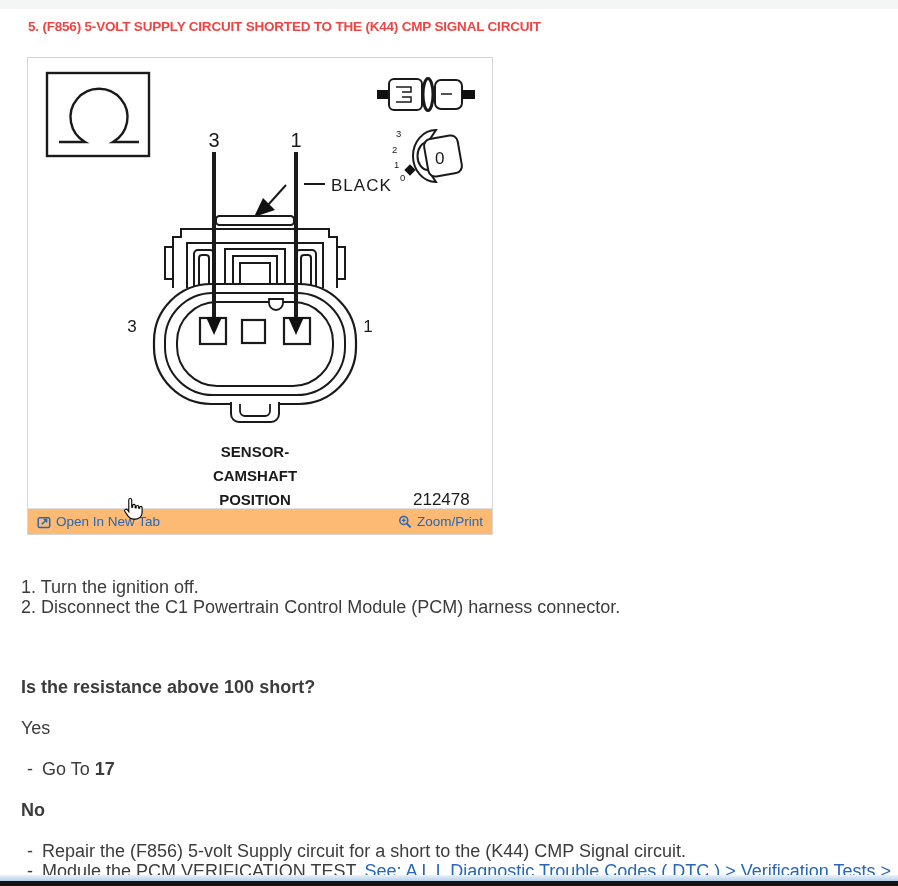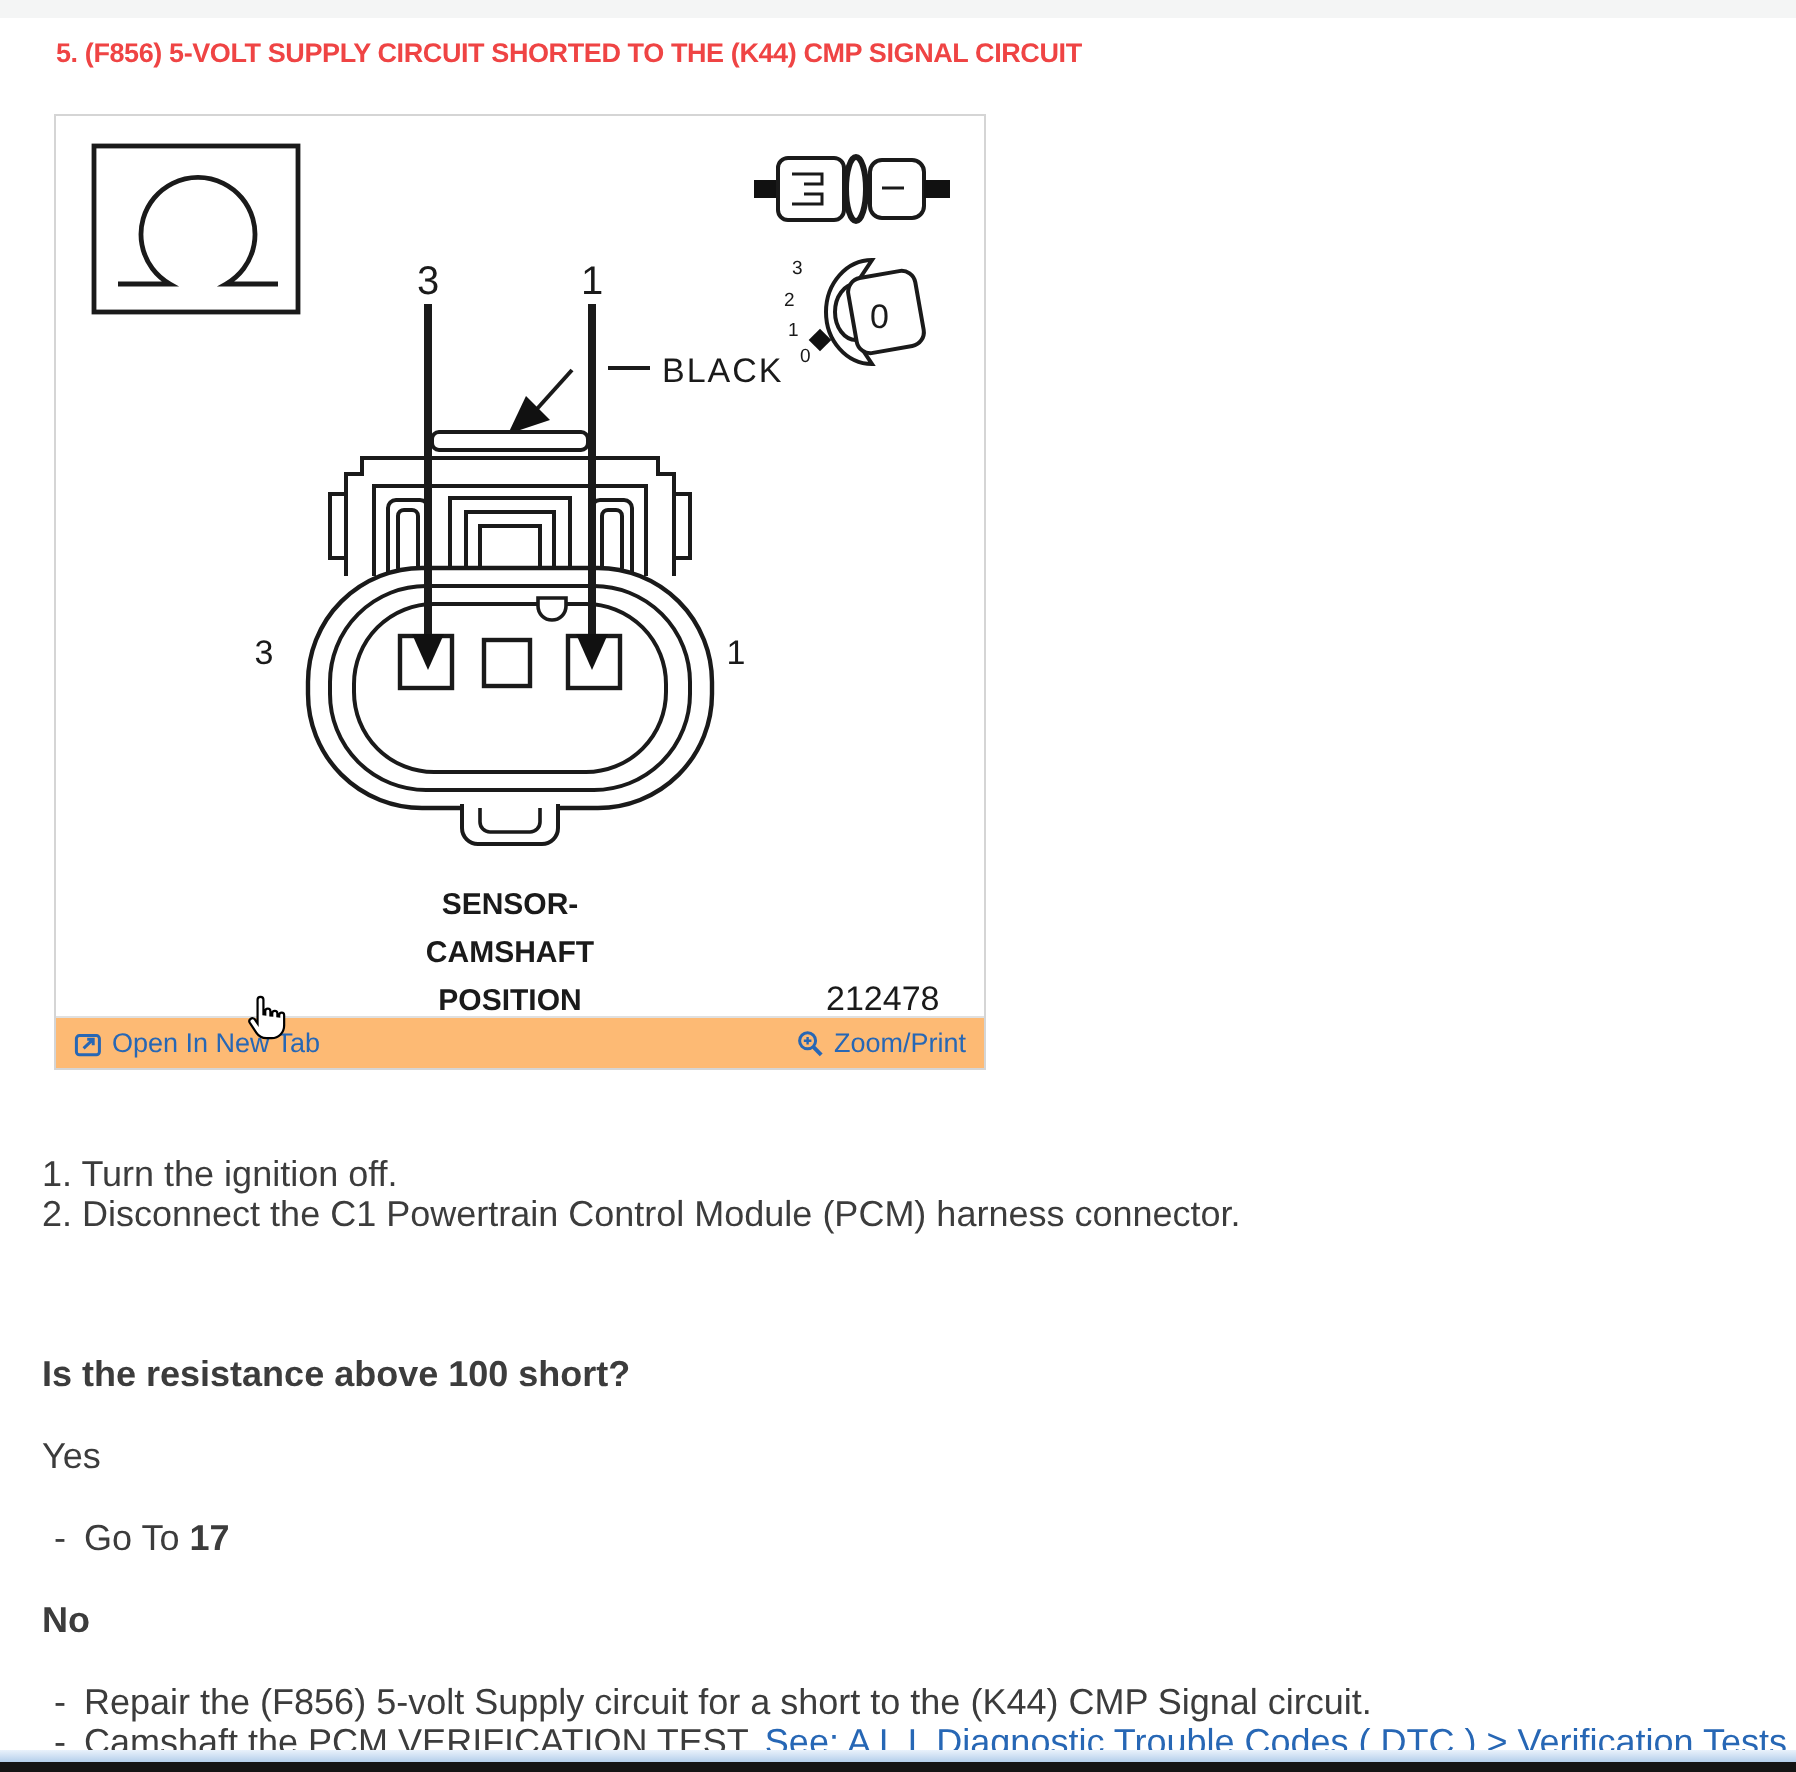--- a/index.html
+++ b/index.html
@@ -172,17 +172,17 @@
   <span class="bullet">-</span><span>Go To</span>&nbsp;<span class="bold">17</span>
 </div>
 
 <div class="txt no-label">No</div>
 
 <div class="txt repair-line">
   <span class="bullet">-</span><span>Repair the (F856) 5-volt Supply circuit for a short to the (K44) CMP Signal circuit.</span>
 </div>
 
 <div class="txt perform-line">
-  <span class="bullet">-</span><span>Camshaft the PCM VERIFICATION TEST. </span><a class="see-link">See: A L L Diagnostic Trouble Codes ( DTC ) &gt; Verification Tests &gt; PCM Verification Test.</a>
+  <span class="bullet">-</span><span>Module the PCM VERIFICATION TEST. </span><a class="see-link">See: A L L Diagnostic Trouble Codes ( DTC ) &gt; Verification Tests &gt; PCM Verification Test.</a>
 </div>
 
 <div class="bottom-blue"></div>
 <div class="bottom-black"></div>
 
 </body></html>

